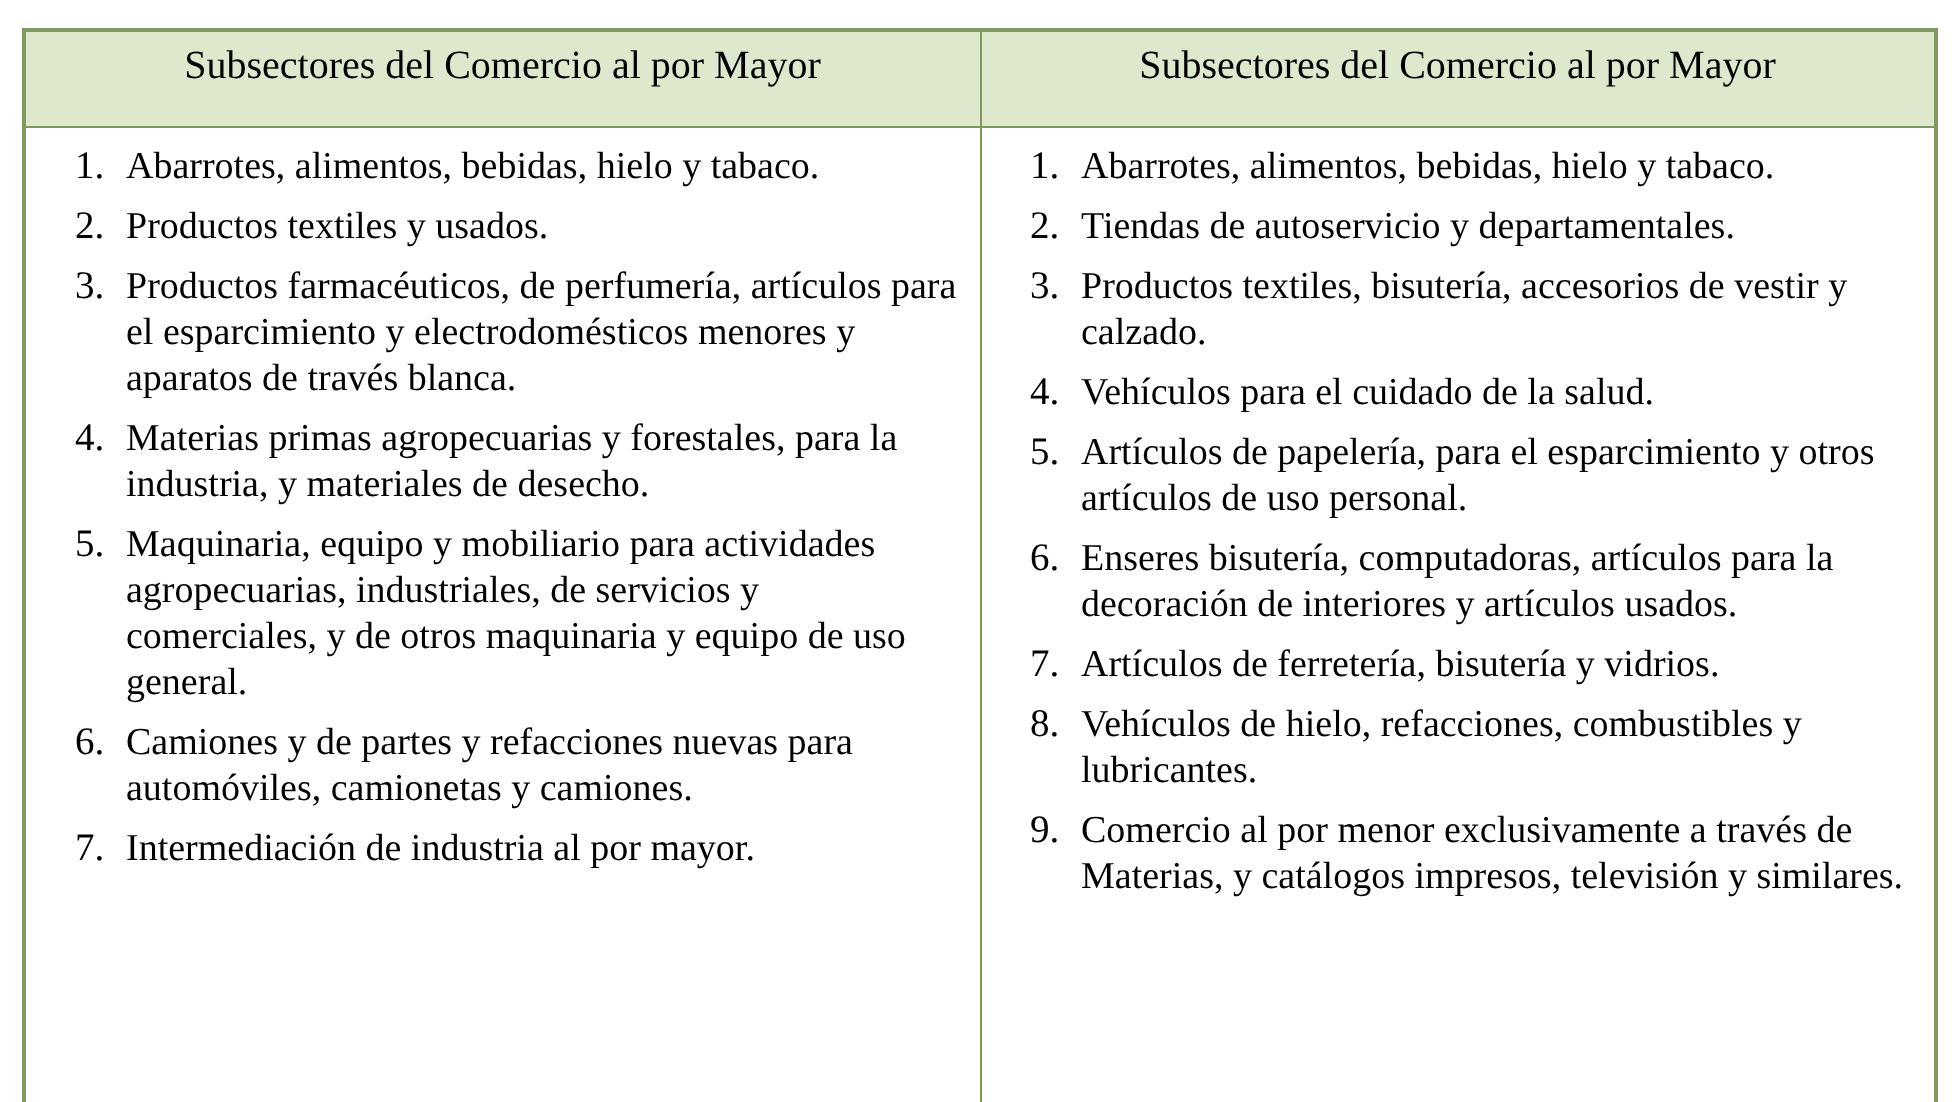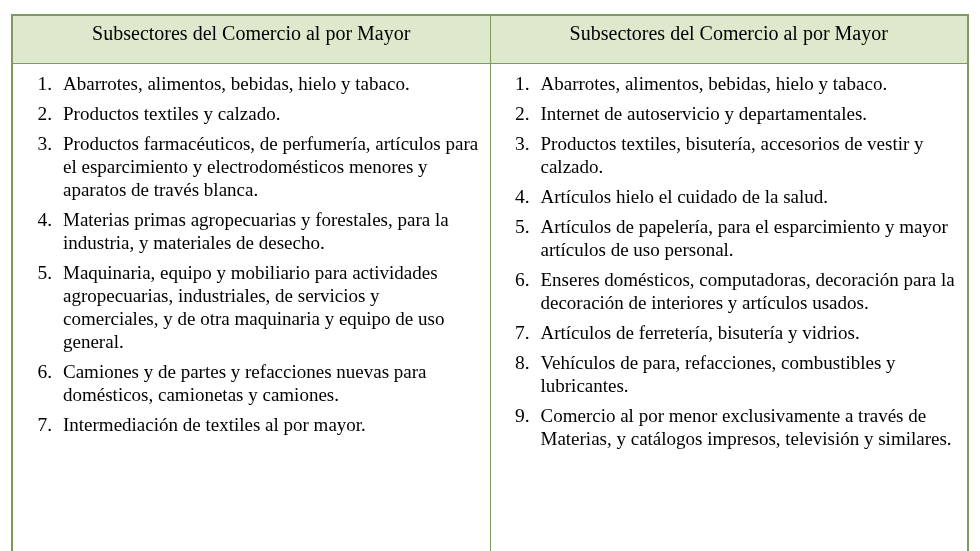--- a/index.html
+++ b/index.html
@@ -75,37 +75,37 @@
       <tr>
         <th>Subsectores del Comercio al por Mayor</th>
         <th>Subsectores del Comercio al por Mayor</th>
       </tr>
     </thead>
     <tbody>
       <tr>
         <td class="col-left">
           <ol class="items">
             <li>Abarrotes, alimentos, bebidas, hielo y tabaco.</li>
-            <li>Productos textiles y calzado.</li>
+            <li>Productos textiles y usados.</li>
             <li>Productos farmacéuticos, de perfumería, artículos para el esparcimiento y electrodomésticos menores y aparatos de través blanca.</li>
             <li>Materias primas agropecuarias y forestales, para la industria, y materiales de desecho.</li>
-            <li>Maquinaria, equipo y mobiliario para actividades agropecuarias, industriales, de servicios y comerciales, y de otra maquinaria y equipo de uso general.</li>
-            <li>Camiones y de partes y refacciones nuevas para domésticos, camionetas y camiones.</li>
-            <li>Intermediación de textiles al por mayor.</li>
+            <li>Maquinaria, equipo y mobiliario para actividades agropecuarias, industriales, de servicios y comerciales, y de otros maquinaria y equipo de uso general.</li>
+            <li>Camiones y de partes y refacciones nuevas para automóviles, camionetas y camiones.</li>
+            <li>Intermediación de industria al por mayor.</li>
           </ol>
         </td>
         <td class="col-right">
           <ol class="items">
             <li>Abarrotes, alimentos, bebidas, hielo y tabaco.</li>
-            <li>Internet de autoservicio y departamentales.</li>
+            <li>Tiendas de autoservicio y departamentales.</li>
             <li>Productos textiles, bisutería, accesorios de vestir y calzado.</li>
-            <li>Artículos hielo el cuidado de la salud.</li>
-            <li>Artículos de papelería, para el esparcimiento y mayor artículos de uso personal.</li>
-            <li>Enseres domésticos, computadoras, decoración para la decoración de interiores y artículos usados.</li>
+            <li>Vehículos para el cuidado de la salud.</li>
+            <li>Artículos de papelería, para el esparcimiento y otros artículos de uso personal.</li>
+            <li>Enseres bisutería, computadoras, artículos para la decoración de interiores y artículos usados.</li>
             <li>Artículos de ferretería, bisutería y vidrios.</li>
-            <li>Vehículos de para, refacciones, combustibles y lubricantes.</li>
+            <li>Vehículos de hielo, refacciones, combustibles y lubricantes.</li>
             <li>Comercio al por menor exclusivamente a través de Materias, y catálogos impresos, televisión y similares.</li>
           </ol>
         </td>
       </tr>
     </tbody>
   </table>
 </div>
 
 </body></html>

